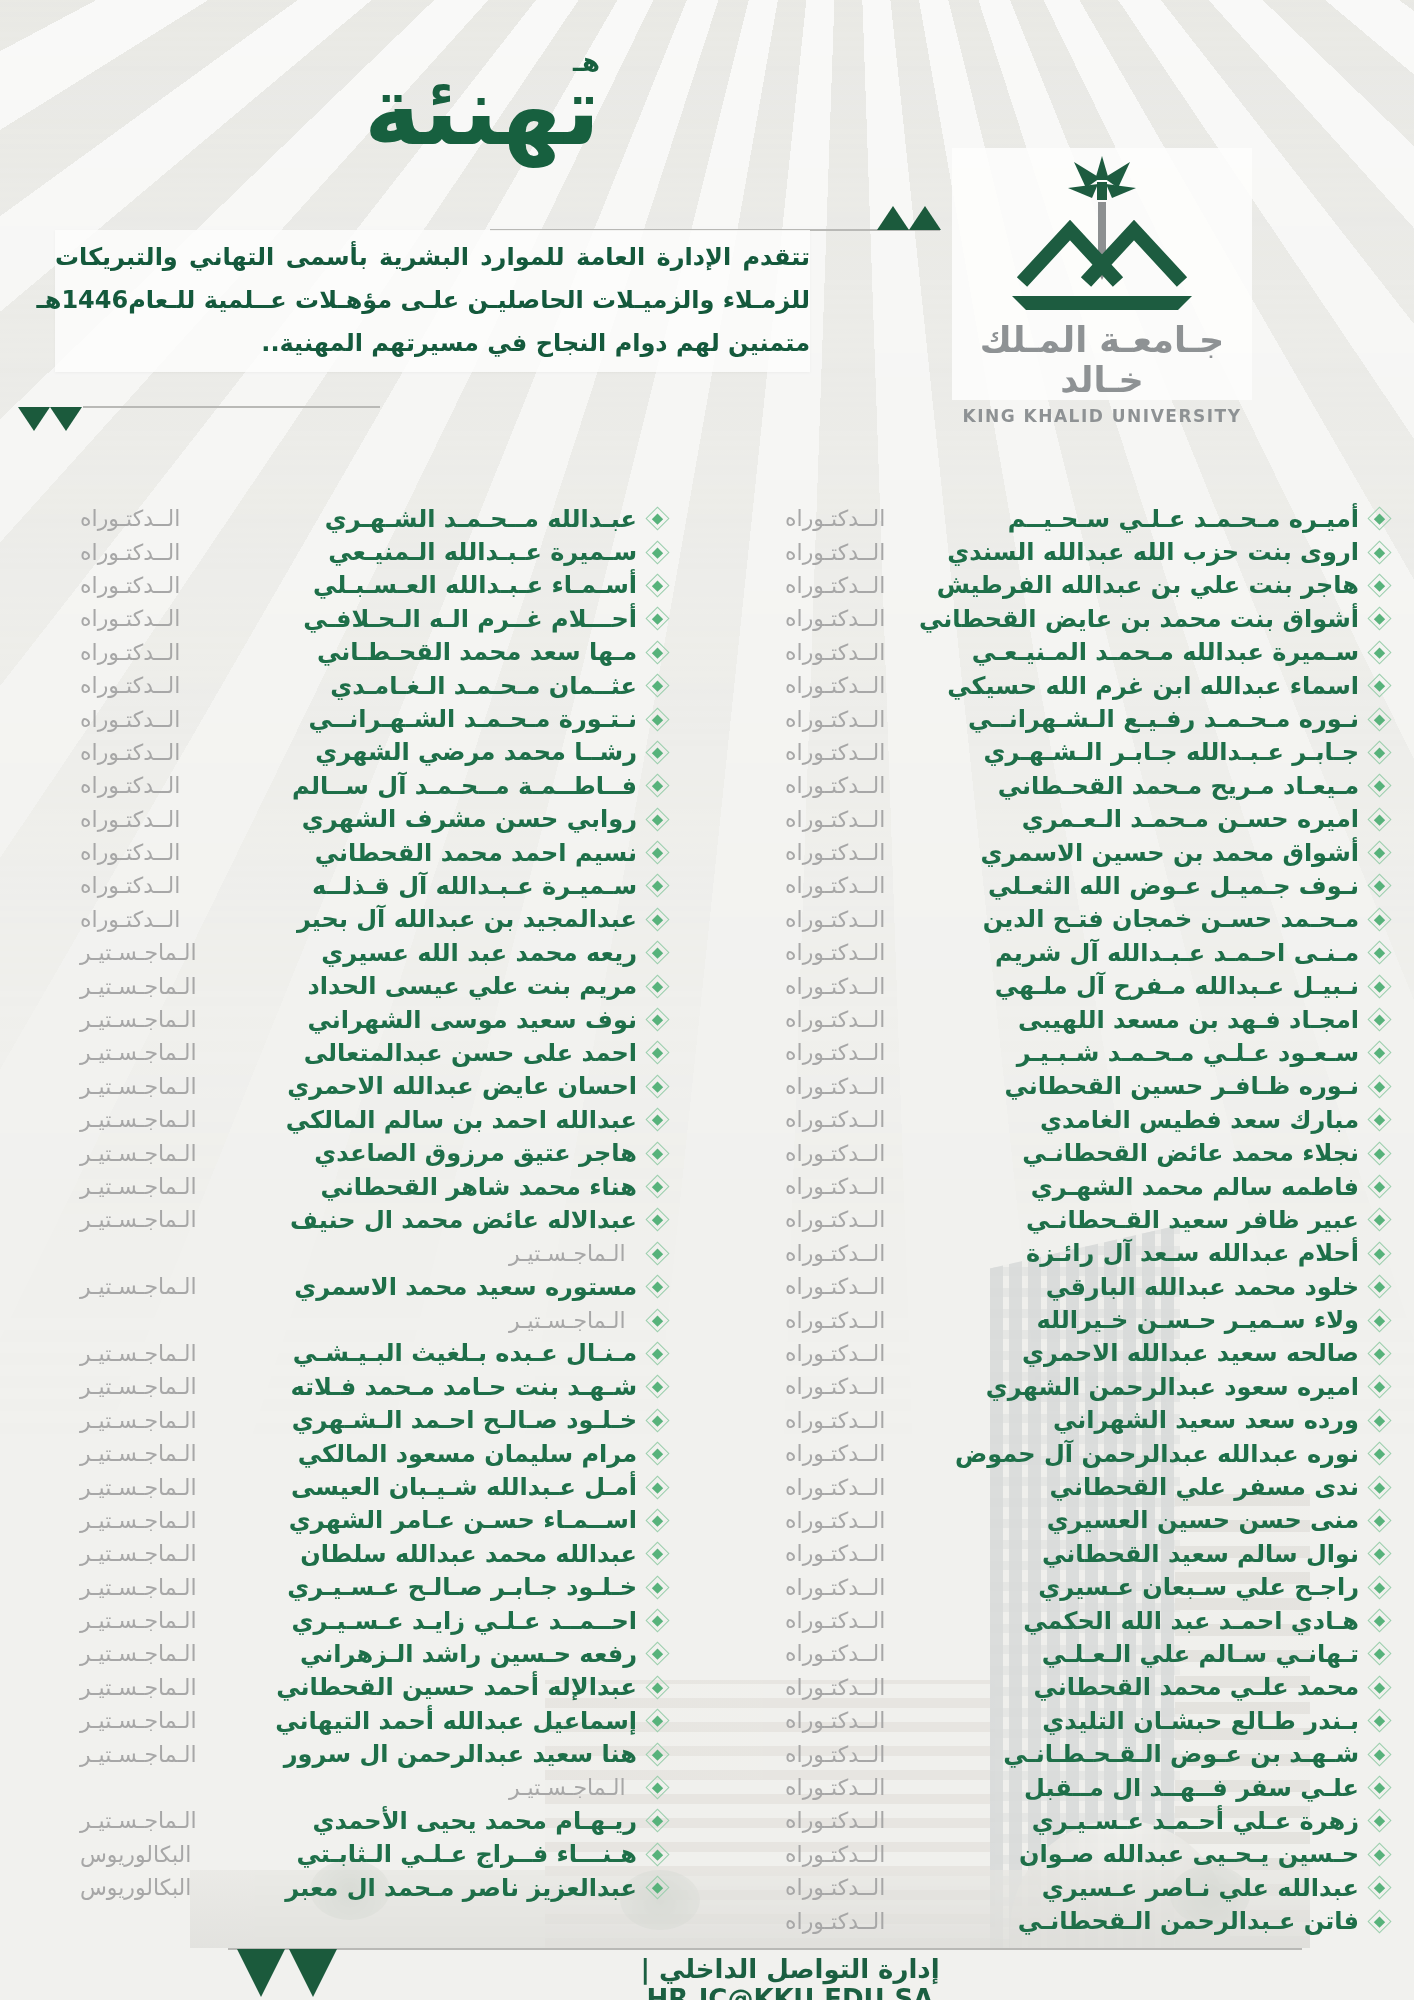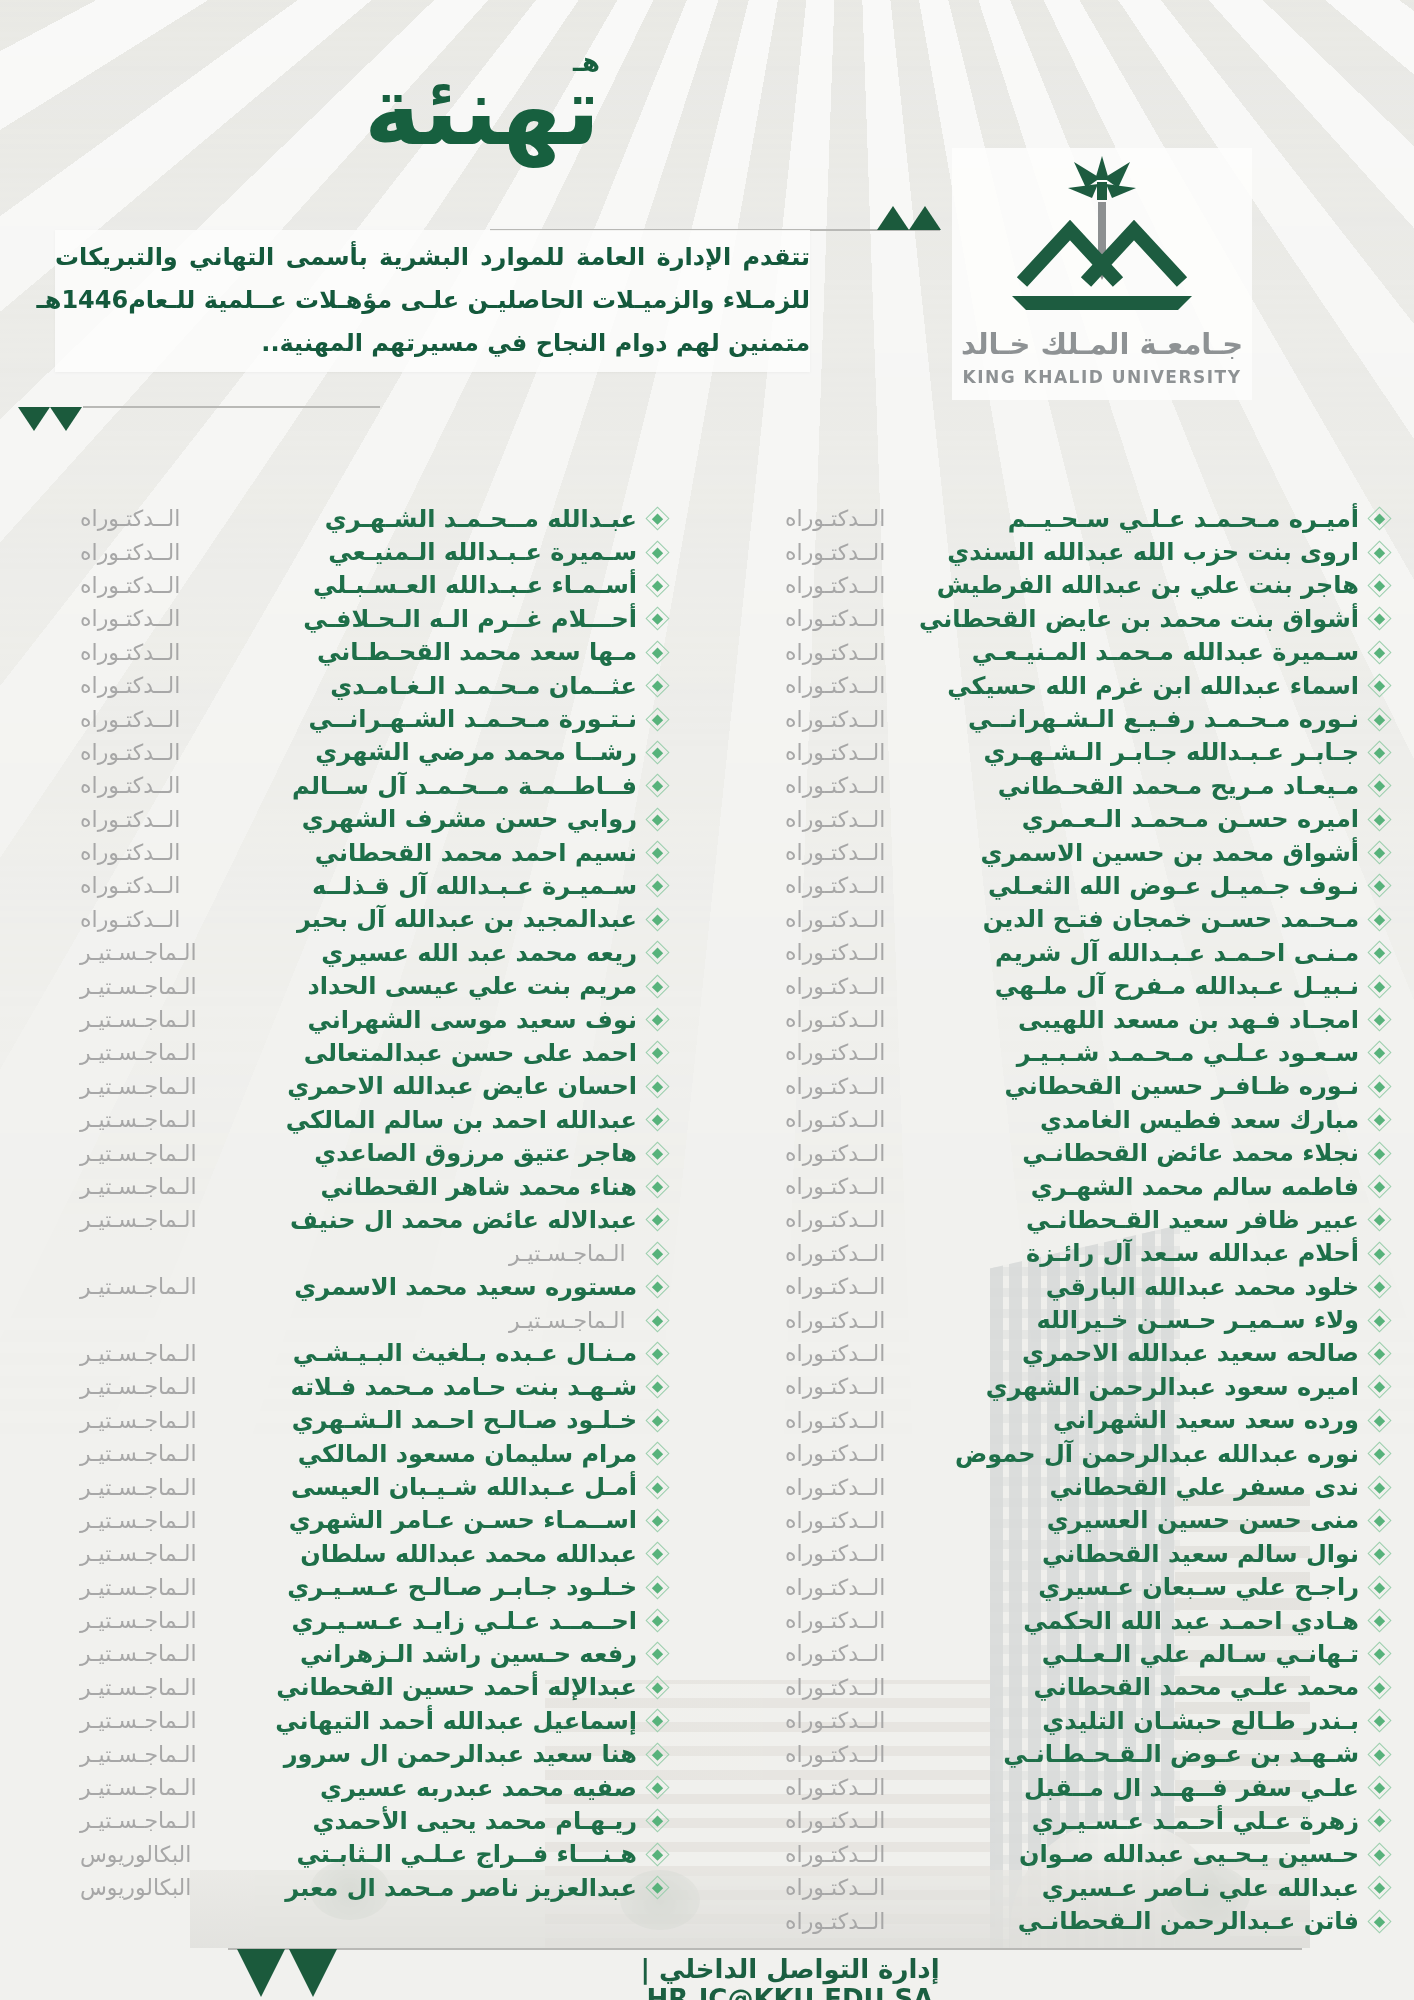--- a/index.html
+++ b/index.html
@@ -35,21 +35,21 @@
   .tri-up{border-bottom:24px solid #1b5a3c;}
   .tri-down{border-top:24px solid #1b5a3c;}
   .tri-big{border-left:24px solid transparent;border-right:24px solid transparent;border-top:48px solid #1b5a3c;}
   .greet-box{position:absolute;left:55px;top:230px;width:755px;height:142px;background:rgba(253,253,252,.85);
     box-shadow:0 1px 3px rgba(0,0,0,.04);padding:6px 0;box-sizing:border-box;}
   .greet-line{font-size:24px;font-weight:bold;color:#14593c;line-height:43px;text-align:justify;text-align-last:justify;white-space:nowrap;}
   .greet-line.last{text-align:left;text-align-last:right;}
   
   .logo-box{position:absolute;left:952px;top:148px;width:300px;height:252px;background:rgba(253,253,252,.9);text-align:center;}
   .logo-mark{margin-top:6px;}
-  .logo-ar{font-size:29px;font-weight:bold;color:#8e9294;letter-spacing:1px;margin-top:9px;}
+  .logo-ar{font-size:35px;font-weight:bold;color:#8e9294;letter-spacing:1px;margin-top:2px;}
   .logo-en{font-size:17px;font-weight:bold;color:#8e9294;letter-spacing:1.5px;margin-top:6px;direction:ltr;}
   
   .col{position:absolute;top:502px;}
   .col-right{left:750px;width:640px;}
   .col-left{left:20px;width:648px;}
   .row{display:flex;align-items:center;height:33.4px;direction:rtl;}
   .col-right .row{padding-left:35px;}
   .col-left .row{padding-left:60px;}
   .dia{flex:0 0 auto;width:15px;height:15px;border:1px solid #9ccfae;transform:rotate(45deg);
     display:flex;align-items:center;justify-content:center;margin-right:2px;margin-left:12px;}
@@ -685,21 +685,20 @@
         <span class="dia">
           <i></i>
         </span>
         <span class="nm">هنا سعيد عبدالرحمن ال سرور</span>
         <span class="dg">الـماجـسـتيـر</span>
       </div>
       <div class="row">
         <span class="dia">
           <i></i>
         </span>
-        <span class="nm">صفيه محمد عبدربه عسيري</span>
         <span class="dg">الـماجـسـتيـر</span>
       </div>
       <div class="row">
         <span class="dia">
           <i></i>
         </span>
         <span class="nm">ريـهـام محمد يحيى الأحمدي</span>
         <span class="dg">الـماجـسـتيـر</span>
       </div>
       <div class="row">

